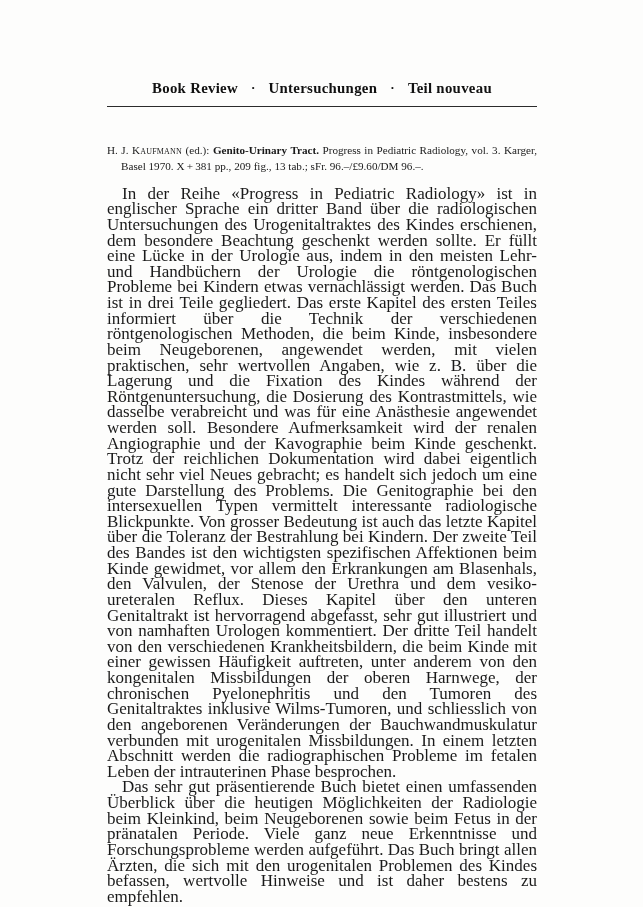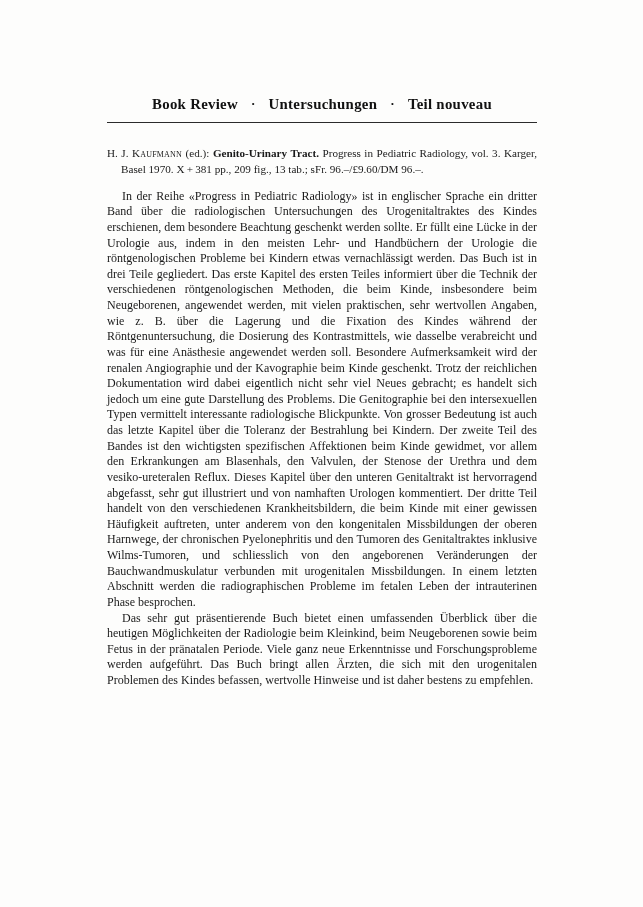--- a/index.html
+++ b/index.html
@@ -18,21 +18,21 @@
   .page {
     position: relative;
     width: 643px;
     height: 907px;
     background: #fdfdfc;
   }
 
   .content {
     position: absolute;
     left: 107px;
-    top: 96px;
+    top: 80px;
     width: 430px;
   }
 
   
   .review-header {
     display: flex;
     align-items: baseline;
     justify-content: center;
     font-weight: bold;
     font-size: 14.8px;
@@ -50,39 +50,39 @@
   }
   .header-rule {
     height: 1.4px;
     background: #2b2b2b;
     margin-top: 7px;
     width: 430px;
   }
 
   
   .citation {
-    margin-top: 23px;
+    margin-top: 36px;
     font-size: 11.15px;
     line-height: 15.6px;
     text-align: justify;
     text-indent: -14px;
     padding-left: 14px;
     color: #1a1a1a;
   }
   .smallcaps {
     font-variant: small-caps;
     letter-spacing: 0.2px;
   }
   .booktitle {
     font-weight: bold;
   }
 
   
   .body-par {
-    font-size: 12px;
+    font-size: 17px;
     line-height: 15.62px;
     text-align: justify;
     text-justify: inter-word;
     text-indent: 15px;
     margin: 0;
     color: #1a1a1a;
     hyphens: manual;
   }
   .body-par.first {
     margin-top: 8px;

